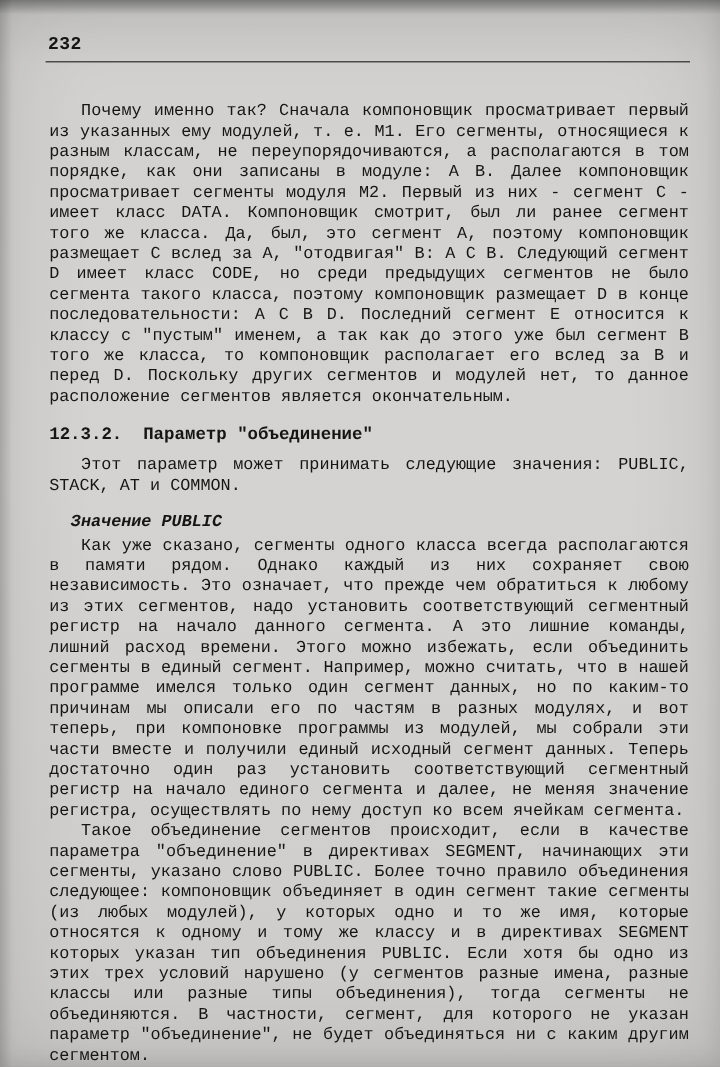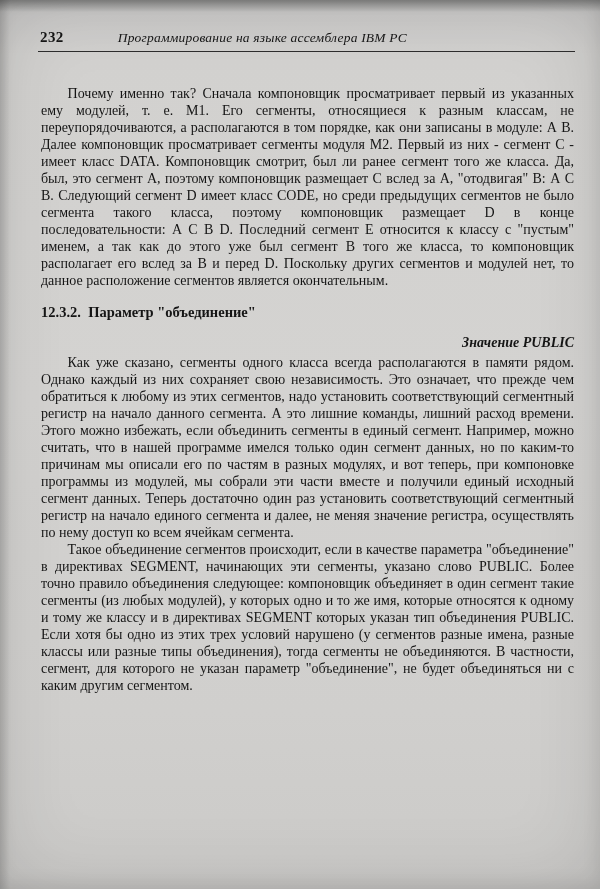--- a/index.html
+++ b/index.html
@@ -9,20 +9,21 @@
     background: #b6b6b6;
     overflow: hidden;
     font-family: "Liberation Serif", "DejaVu Serif", serif;
   }
   .scan-page {
     position: relative;
     width: 600px; height: 889px;
     background: linear-gradient(180deg, #bfbfbe 0px, #cbcac9 16px, #d2d1cf 55px, #d4d3d1 45%, #d0cfcd 80%, #cbcac8 100%);
     box-shadow: inset 0 0 80px rgba(0,0,0,0.12), inset 0 -4px 18px rgba(0,0,0,0.10);
     color: #151515;
+    font-family: Liberation Mono, monospace;
   }
   .scan-page::before {
     content: "";
     position: absolute; left: 0; right: 0; top: 0; height: 12px;
     background: linear-gradient(180deg, rgba(0,0,0,0.30), rgba(0,0,0,0));
     pointer-events: none;
   }
   .scan-page::after {
     content: "";
     position: absolute; left: 0; top: 0; bottom: 0; width: 10px;
@@ -66,42 +67,42 @@
     text-indent: 0;
     text-align: left;
     white-space: pre-wrap;
   }
   .sub-heading {
     font-size: 14px;
     font-weight: bold;
     font-style: italic;
     margin: 13px 0 3px 0;
     text-indent: 0;
-    text-align: right;
+    text-align: left;
     padding-left: 18px;
   }
 </style>
 </head>
 <body>
 
 <div class="scan-page">
 
   <div class="running-header">
     <span class="page-number">232</span>
-    <span class="running-title">Программирование на языке ассемблера IBM PC</span>
   </div>
 
   <div class="header-rule"></div>
 
   <div class="page-body">
 
     <p>Почему именно так? Сначала компоновщик просматривает первый из указанных ему модулей, т. е. М1. Его сегменты, относящиеся к разным классам, не переупорядочиваются, а располагаются в том порядке, как они записаны в модуле: А В. Далее компоновщик просматривает сегменты модуля М2. Первый из них - сегмент С - имеет класс DATA. Компоновщик смотрит, был ли ранее сегмент того же класса. Да, был, это сегмент А, поэтому компоновщик размещает С вслед за А, "отодвигая" В: А С В. Следующий сегмент D имеет класс CODE, но среди предыдущих сегментов не было сегмента такого класса, поэтому компоновщик размещает D в конце последовательности: А С В D. Последний сегмент Е относится к классу с "пустым" именем, а так как до этого уже был сегмент В того же класса, то компоновщик располагает его вслед за В и перед D. Поскольку других сегментов и модулей нет, то данное расположение сегментов является окончательным.</p>
 
     <h3 class="section-heading">12.3.2.  Параметр "объединение"</h3>
 
+    <p>Этот параметр может принимать следующие значения: PUBLIC, STACK, AT и COMMON.</p>
 
     <h4 class="sub-heading">Значение PUBLIC</h4>
 
     <p>Как уже сказано, сегменты одного класса всегда располагаются в памяти рядом. Однако каждый из них сохраняет свою независимость. Это означает, что прежде чем обратиться к любому из этих сегментов, надо установить соответствующий сегментный регистр на начало данного сегмента. А это лишние команды, лишний расход времени. Этого можно избежать, если объединить сегменты в единый сегмент. Например, можно считать, что в нашей программе имелся только один сегмент данных, но по каким-то причинам мы описали его по частям в разных модулях, и вот теперь, при компоновке программы из модулей, мы собрали эти части вместе и получили единый исходный сегмент данных. Теперь достаточно один раз установить соответствующий сегментный регистр на начало единого сегмента и далее, не меняя значение регистра, осуществлять по нему доступ ко всем ячейкам сегмента.</p>
 
     <p>Такое объединение сегментов происходит, если в качестве параметра "объединение" в директивах SEGMENT, начинающих эти сегменты, указано слово PUBLIC. Более точно правило объединения следующее: компоновщик объединяет в один сегмент такие сегменты (из любых модулей), у которых одно и то же имя, которые относятся к одному и тому же классу и в директивах SEGMENT которых указан тип объединения PUBLIC. Если хотя бы одно из этих трех условий нарушено (у сегментов разные имена, разные классы или разные типы объединения), тогда сегменты не объединяются. В частности, сегмент, для которого не указан параметр "объединение", не будет объединяться ни с каким другим сегментом.</p>
 
   </div>
 
 </div>

